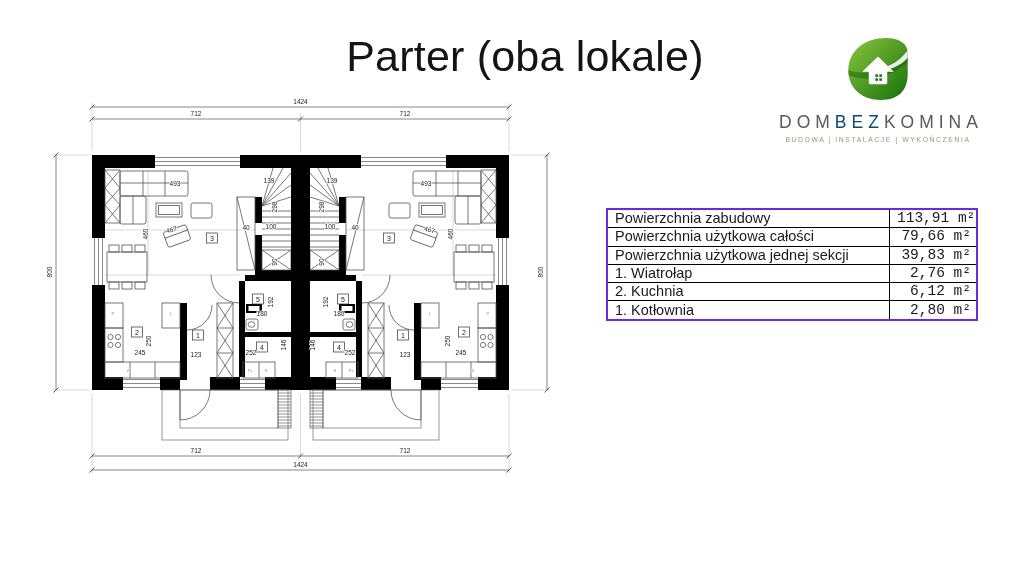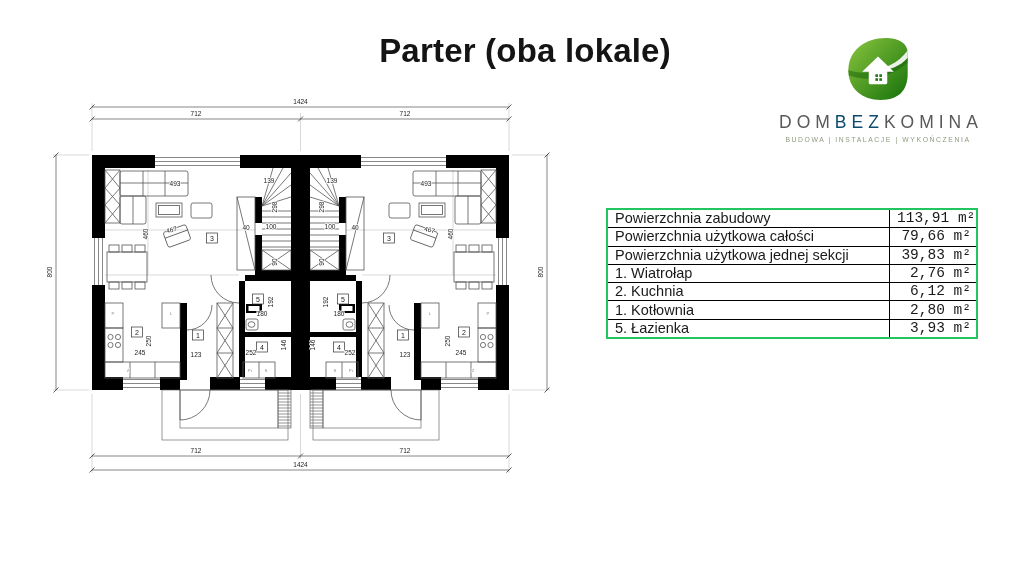--- a/index.html
+++ b/index.html
@@ -1,35 +1,35 @@
 <!DOCTYPE html>
 <html><head>
 <meta charset="utf-8">
 <style>
   html,body{margin:0;padding:0;background:#fff;}
   .page{position:relative;width:1024px;height:576px;background:#fff;overflow:hidden;
         font-family:"Liberation Sans",sans-serif;}
   
   .title{position:absolute;left:525px;top:32px;transform:translateX(-50%);
-         font-size:33px;font-weight:700;color:#141414;white-space:nowrap;letter-spacing:.2px;}
+         font-size:43px;font-weight:400;color:#141414;white-space:nowrap;letter-spacing:.2px;}
   
   .logo{position:absolute;left:779px;top:36px;width:198px;text-align:center;}
   .logo-icon{display:block;margin:0 auto 10px auto;}
   .wordmark{font-size:17.5px;letter-spacing:5px;color:#58595b;white-space:nowrap;font-weight:400;}
   .wordmark .bez{color:#0c4a6e;}
   .tagline{margin-top:3px;font-size:6.8px;letter-spacing:1.6px;color:#8c9a7e;white-space:nowrap;}
   
   .plan{position:absolute;left:40px;top:85px;}
   .plan text{font-family:"Liberation Sans",sans-serif;font-size:6.5px;fill:#222;
              text-anchor:middle;paint-order:stroke;stroke:#fff;stroke-width:1.4px;}
   .plan text.roomno{font-size:7px;}
   .plan text.cab{font-size:4.3px;fill:#8a8a8a;stroke-width:1px;}
   
   .areas{position:absolute;left:606px;top:208px;}
-  table{border-collapse:collapse;width:372px;table-layout:fixed;border:2px solid #22c55e;}
+  table{border-collapse:collapse;width:372px;table-layout:fixed;border:2px solid #6d28d9;}
   td{border:1px solid #000;font-size:14.5px;color:#1a1a1a;height:17.3px;
      padding:0 5px 0 7px;white-space:nowrap;overflow:hidden;line-height:1.05;}
   td.val{width:74px;text-align:right;font-family:Liberation Mono, monospace;}
 </style>
 </head>
 <body>
 
 <div class="page">
 
   <div class="title">Parter (oba lokale)</div>
@@ -358,21 +358,17 @@
             <td class="val">2,76 m²</td>
           </tr>
         <tr>
             <td>2. Kuchnia</td>
             <td class="val">6,12 m²</td>
           </tr>
         <tr>
             <td>1. Kotłownia</td>
             <td class="val">2,80 m²</td>
           </tr>
-        <tr>
-            <td>5. Łazienka</td>
-            <td class="val">3,93 m²</td>
-          </tr>
       </tbody>
     </table>
   </div>
 
 </div>
 
 </body></html>

